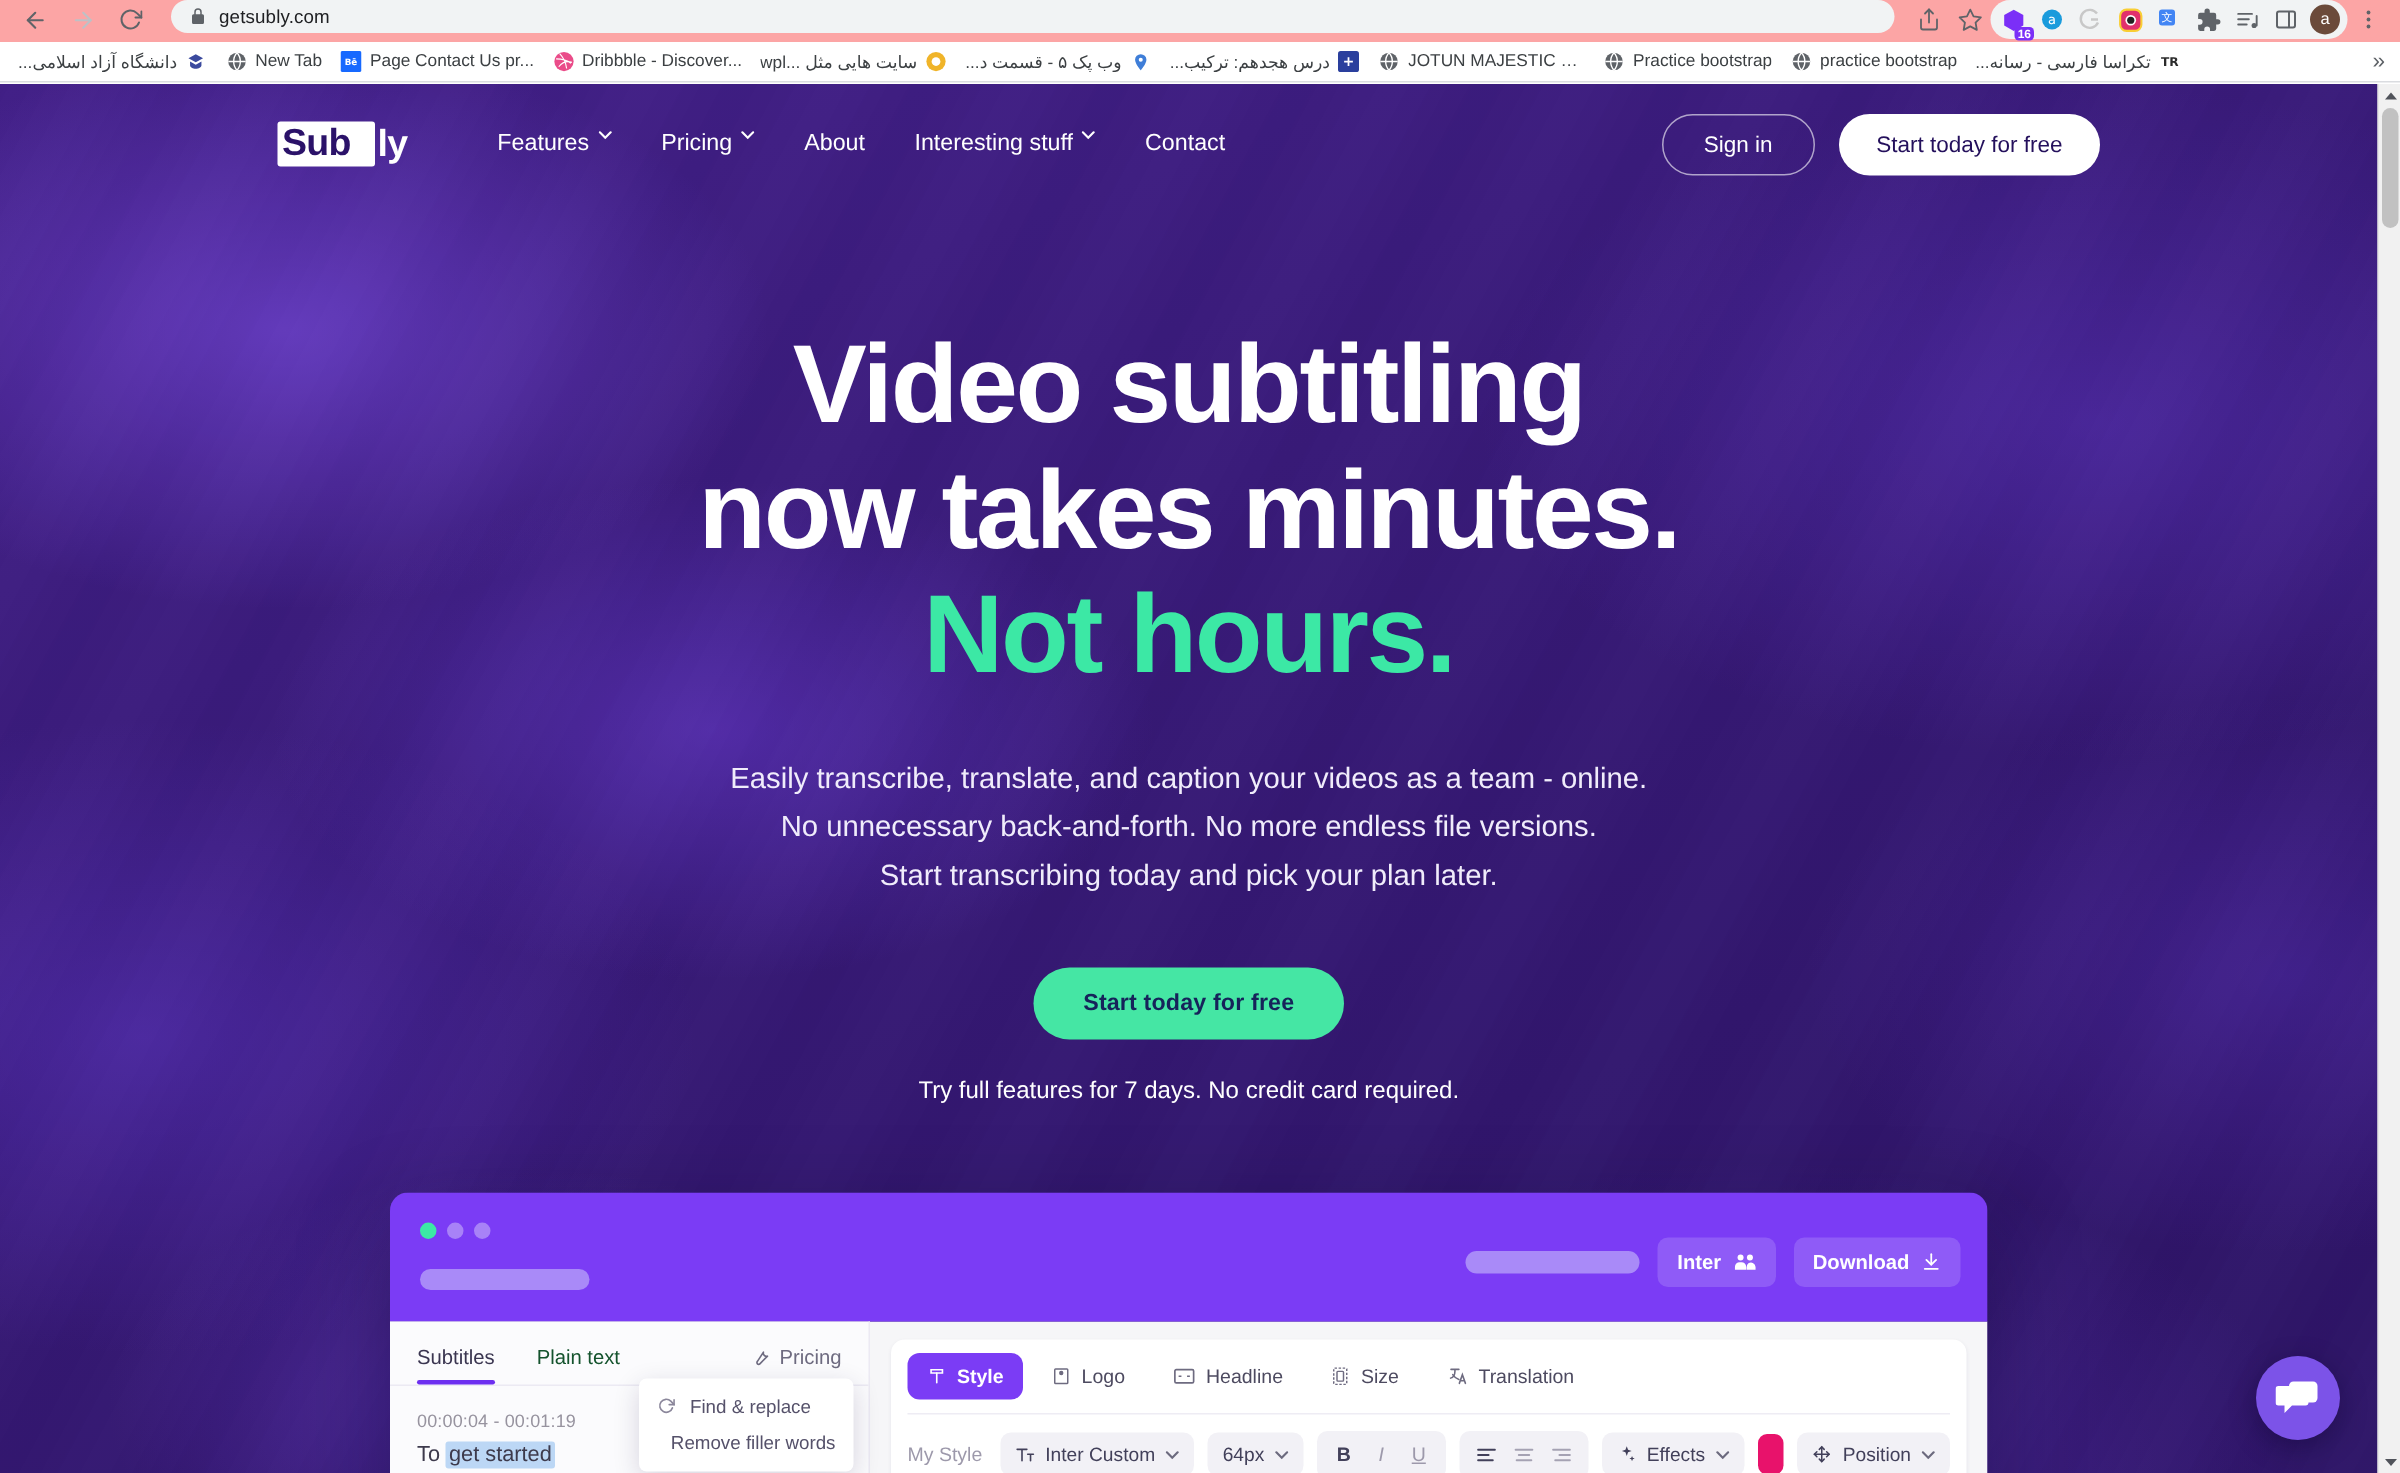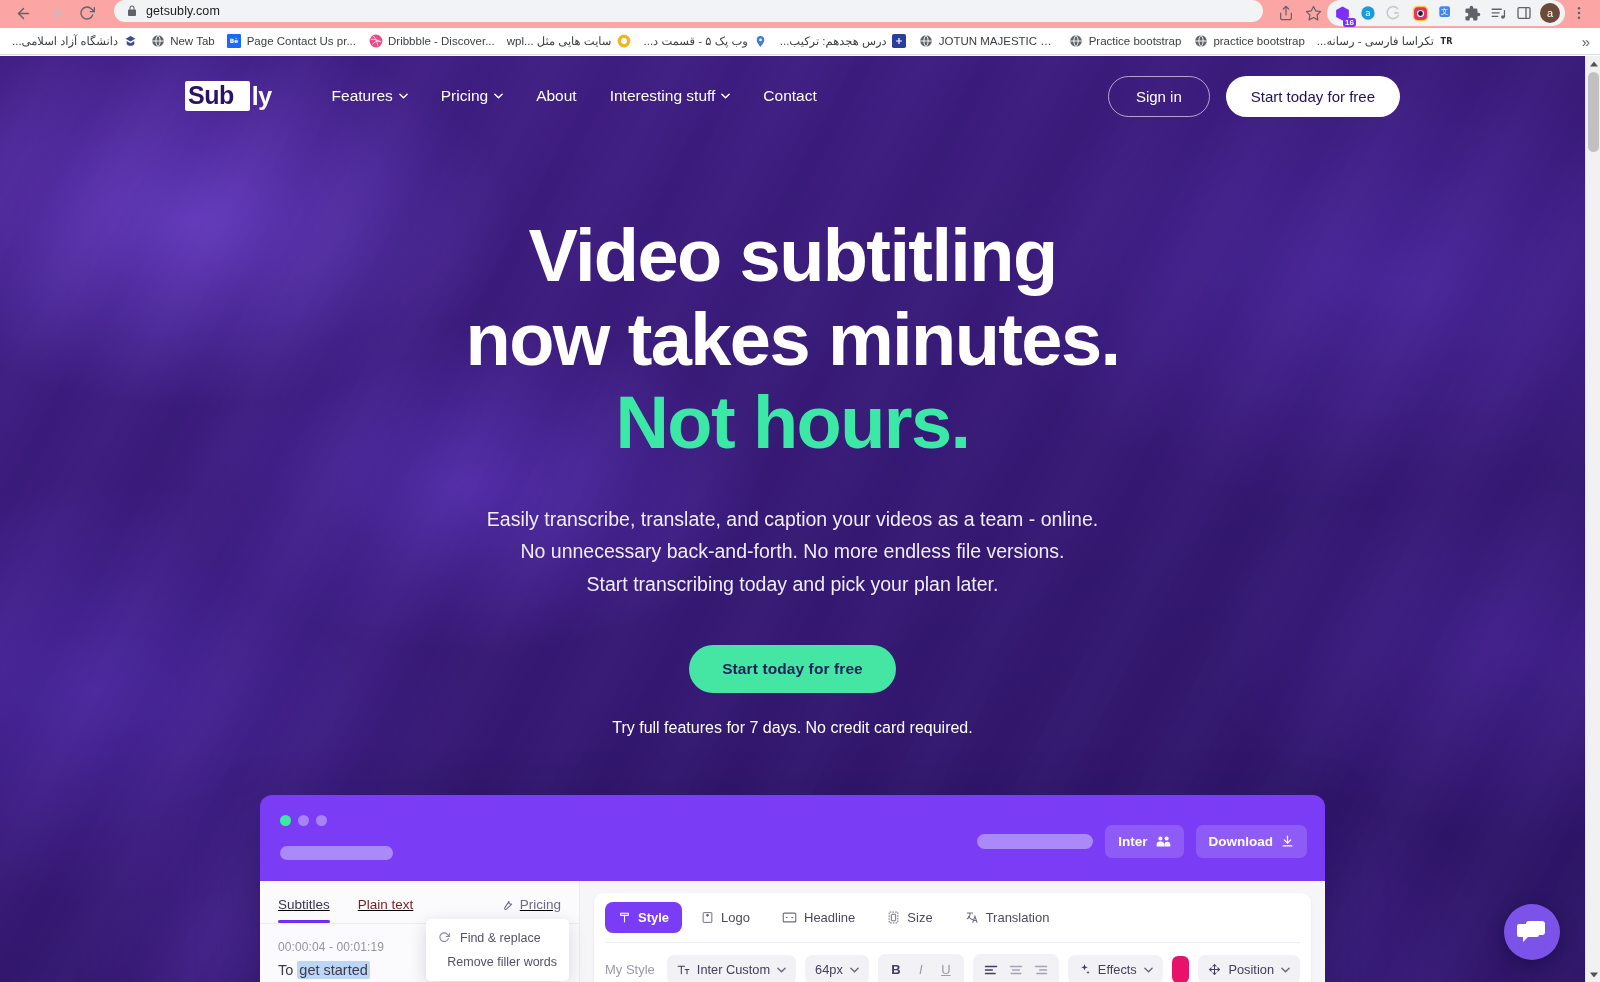--- a/index.html
+++ b/index.html
@@ -112,21 +112,21 @@
     display:flex; align-items:center; margin-right: 60px; flex:none;
   }
   .logo .mark {
     background:#ffffff; color:#2b1269; padding: 0px 16px 1px 3px; border-radius:2px;
     line-height: 1.15;
   }
   .logo .rest { color:#ffffff; padding-left:2px; line-height:1.15; }
 
   .navlinks { display:flex; align-items:center; gap: 33px; flex:1; }
   .navlink {
-    color:#ffffff; font-size:15.5px; font-weight:500; display:flex; align-items:center; gap:6px;
+    color:#ffffff; font-size:15.5px; font-weight:500; display:flex; gap:6px;
     white-space:nowrap;
   }
   .caret { width:9px; height:6px; display:block; }
 
   .navauth { display:flex; align-items:flex-start; gap: 16px; flex:none; }
   .btn-signin {
     border:1px solid rgba(255,255,255,0.6); color:#fff; background:transparent;
     border-radius: 24px; padding: 11px 27px; font-size:15px; font-weight:500;
   }
   .btn-start-white {
@@ -176,23 +176,23 @@
     font-size:13.5px; font-weight:600; display:flex; align-items:center; gap:8px;
   }
 
   .mock-body { display:flex; background:#f6f6f8; height: 200px; }
 
   .panel-left {
     width: 320px; background:#fbfbfd; border-right:1px solid #eceaf3; position:relative;
     flex:none;
   }
   .tabs-row {
-    display:flex; align-items:center; padding: 16px 18px 0 18px; gap: 28px; position:relative;text-decoration:underline;
-  }
-  .ltab { font-size:13.5px; color:#7f1d1d; padding-bottom:11px; position:relative; }
+    display:flex; align-items:center; padding: 16px 18px 0 18px; gap: 28px; position:relative;
+  }
+  .ltab { font-size:13.5px; color:#14532d; padding-bottom:11px; position:relative; }
   .ltab.active { color:#3a3550; font-weight:500; }
   .ltab.active::after {
     content:""; position:absolute; left:0; right:0; bottom:0; height:3px;
     background:#6d2ff0; border-radius:2px;
   }
   .settings-link {
     margin-left:auto; font-size:13.5px; color:#6e6b80; display:flex; align-items:center; gap:6px;
     padding-bottom:11px;
   }
   .tabs-rule { height:1px; background:#eceaf3; }

